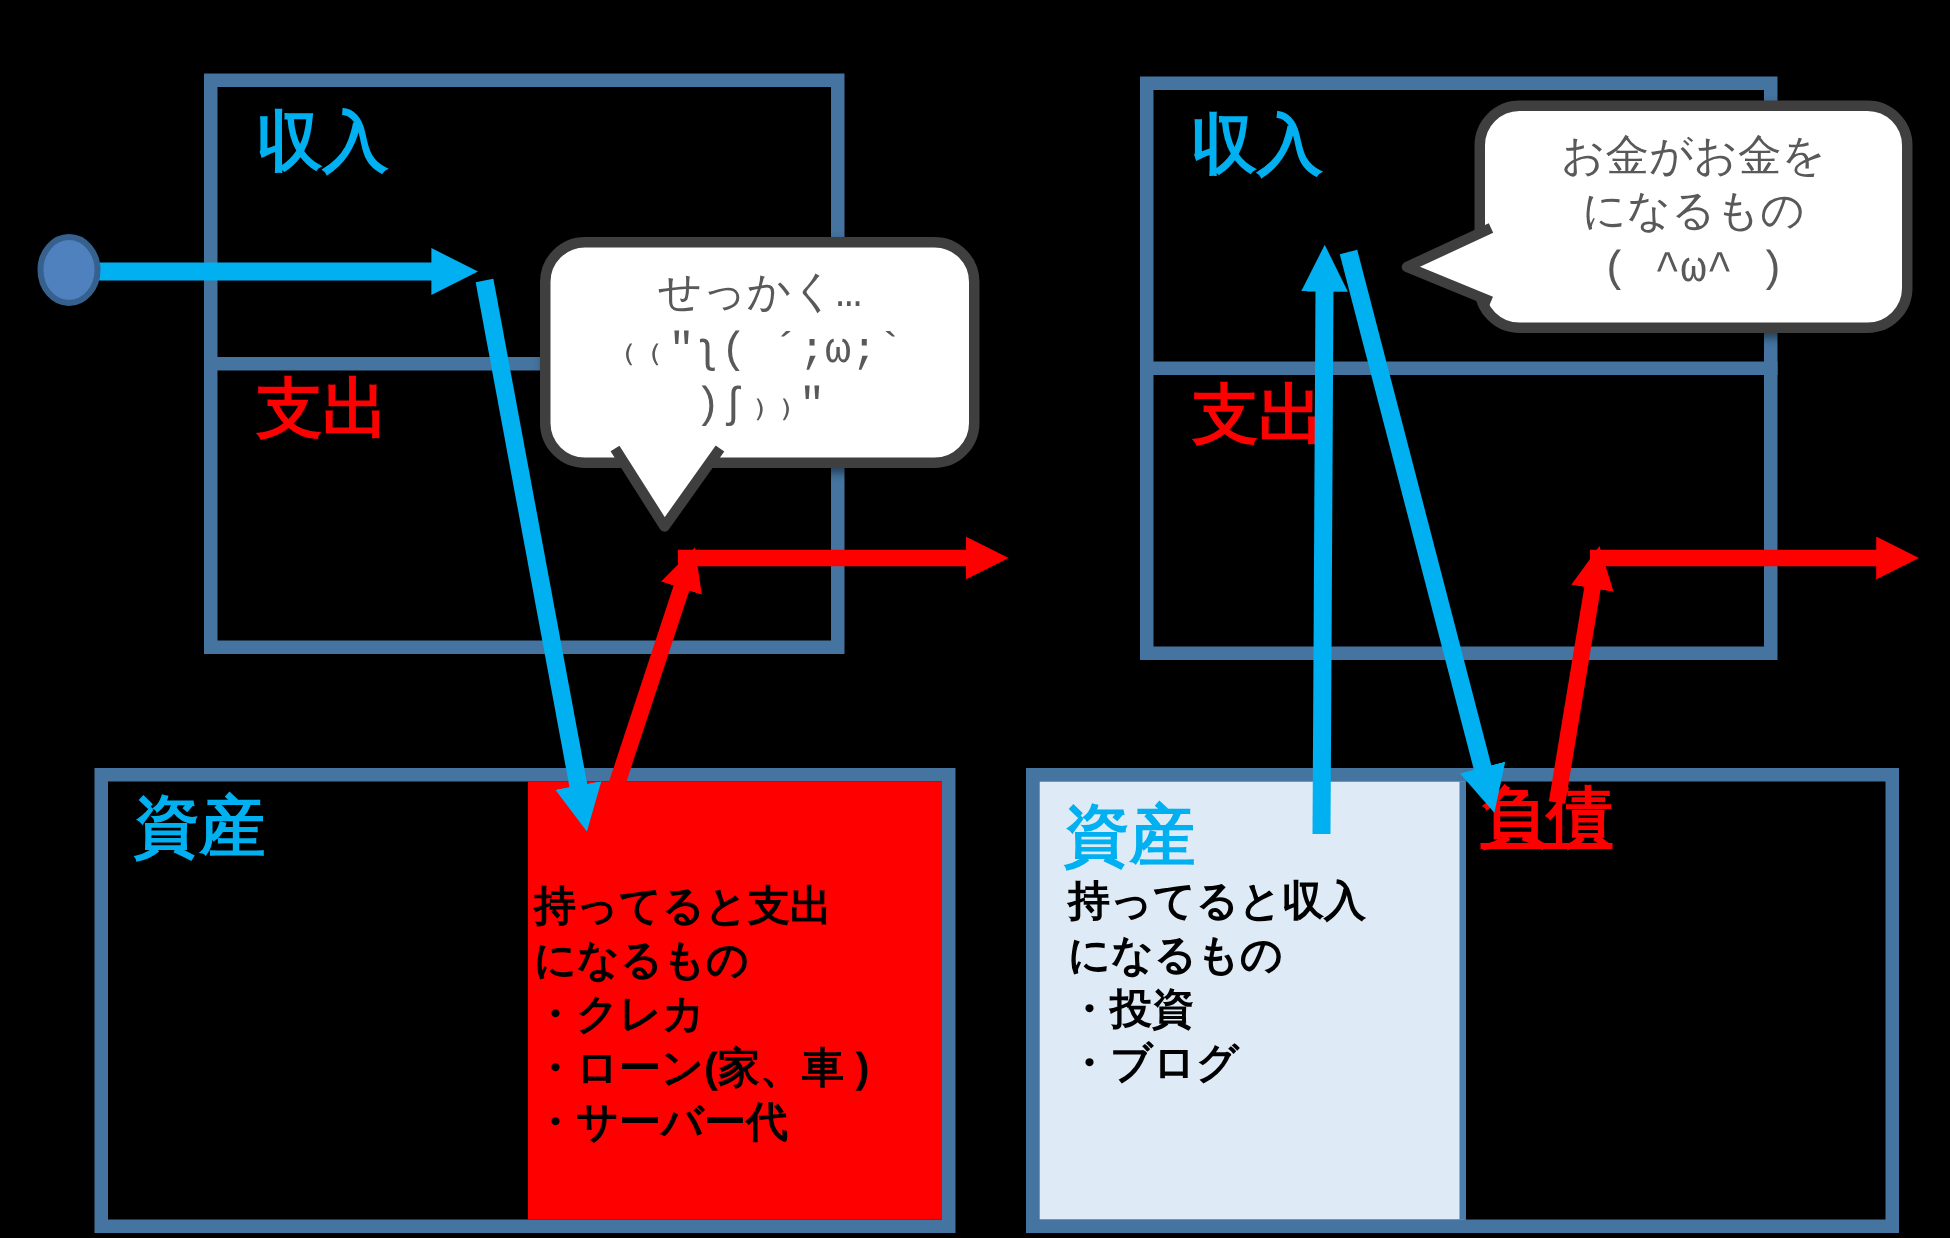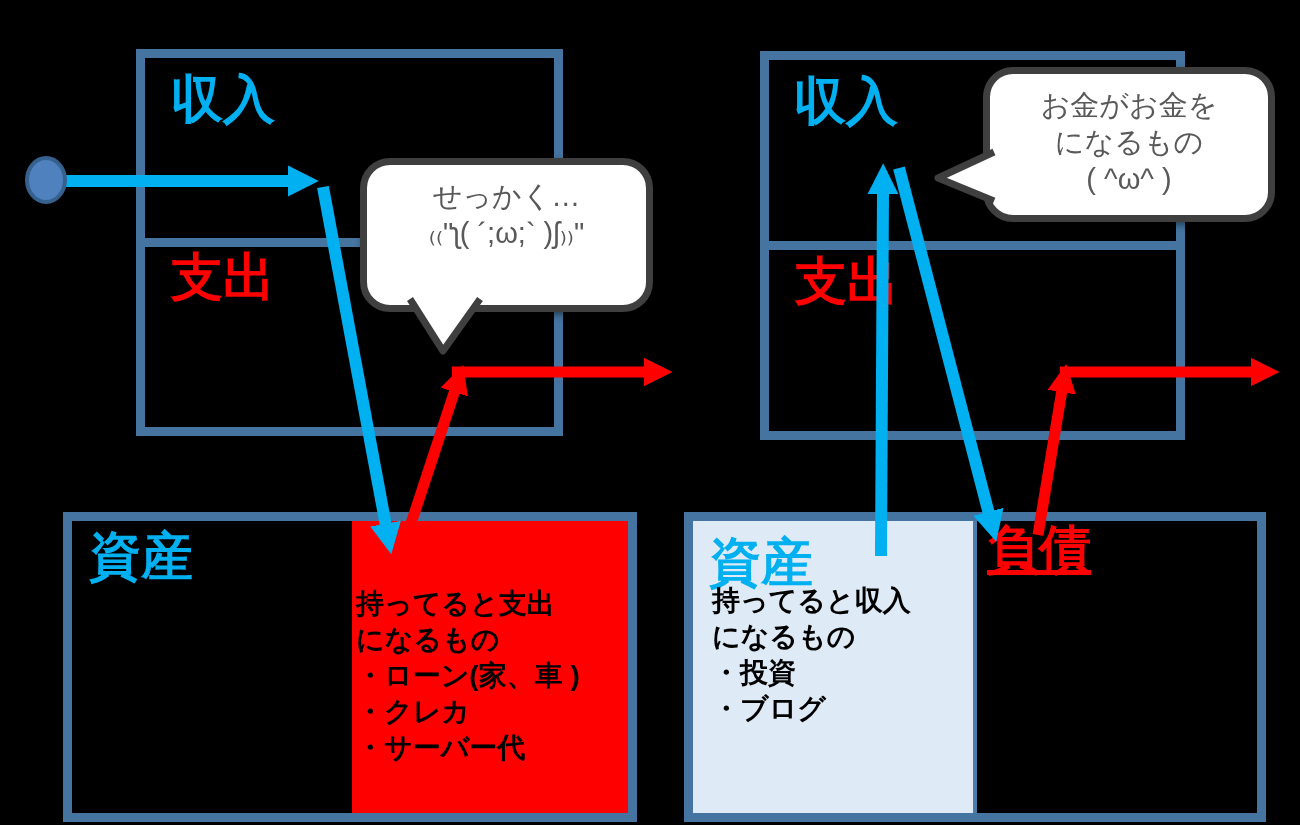--- a/index.html
+++ b/index.html
@@ -9,59 +9,60 @@
   }
   html,body{margin:0;padding:0;background:#000;}
   .canvas{
     position:relative; width:1300px; height:825px; overflow:hidden;
     background:var(--bg);
     font-family:"Liberation Sans","DejaVu Sans",sans-serif;
   }
   .box{position:absolute; border:9px solid var(--border); background:transparent; box-sizing:border-box; z-index:1;}
   .hdiv{position:absolute; background:var(--border); height:9px; z-index:1;}
   .overlay{position:absolute; box-sizing:border-box; z-index:2;}
-  .lbl{position:absolute; font-size:52px; font-weight:bold; line-height:1; white-space:nowrap; z-index:2;}
+  .lbl{position:absolute; font-size:44px; font-weight:bold; line-height:1; white-space:nowrap; z-index:2;}
   .lbl.cyan{color:var(--cyan);}
   .lbl.red{color:var(--red);}
   .note{position:absolute; font-size:28px; font-weight:bold; color:#000; line-height:36px; white-space:nowrap; z-index:2;}
   .note div{height:36px;}
   svg.arrows{position:absolute; left:0; top:0; z-index:3; pointer-events:none;}
   svg.tails{position:absolute; left:0; top:0; z-index:5; pointer-events:none;}
   .arrow-blue{stroke:var(--cyan); stroke-width:12; fill:none;}
   .arrow-red{stroke:var(--red); stroke-width:11; fill:none;}
   .mk-blue{fill:var(--cyan);}
   .mk-red{fill:var(--red);}
   .dot{fill:var(--circle_fill); stroke:#36618F; stroke-width:4;}
   .bubble{
     position:absolute; box-sizing:border-box; background:#fff;
     border:7px solid var(--bubble_border); border-radius:30px;
     color:var(--bubble_text); font-size:29px; line-height:37px;
     text-align:center; z-index:4; padding-top:13px;
     box-shadow:2px 3px 6px rgba(0,0,0,0.45);
+    font-family:Liberation Mono, monospace;
   }
   .tail{fill:#fff; stroke:var(--bubble_border); stroke-width:7; stroke-linejoin:round;}
 </style>
 </head>
 <body>
 
 <div class="canvas">
 
   <div class="box" style="left:136px;top:49px;width:427px;height:387px;"></div>
   <div class="hdiv" style="left:136px;top:238px;width:427px;"></div>
   <span class="lbl cyan" style="left:171px;top:73px;">収入</span>
   <span class="lbl red" style="left:171px;top:251px;">支出</span>
 
   <div class="box" style="left:63px;top:512px;width:574px;height:310px;"></div>
   <div class="overlay" style="left:352px;top:521px;width:276px;height:292px;background:var(--red);"></div>
   <span class="lbl cyan" style="left:89px;top:530px;">資産</span>
   <div class="note" style="left:356px;top:586px;">
     <div>持ってると支出</div>
     <div>になるもの</div>
+    <div>・クレカ</div>
     <div>・ローン(家、車 )</div>
-    <div>・クレカ</div>
     <div>・サーバー代</div>
   </div>
 
   <div class="box" style="left:760px;top:51px;width:425px;height:389px;"></div>
   <div class="hdiv" style="left:760px;top:241px;width:425px;"></div>
   <span class="lbl cyan" style="left:794px;top:75px;">収入</span>
   <span class="lbl red" style="left:795px;top:255px;">支出</span>
 
   <div class="box" style="left:684px;top:512px;width:582px;height:310px;"></div>
   <div class="overlay" style="left:693px;top:521px;width:284px;height:292px;background:var(--light_blue_fill);border-right:4px solid #4A7CAC;"></div>

